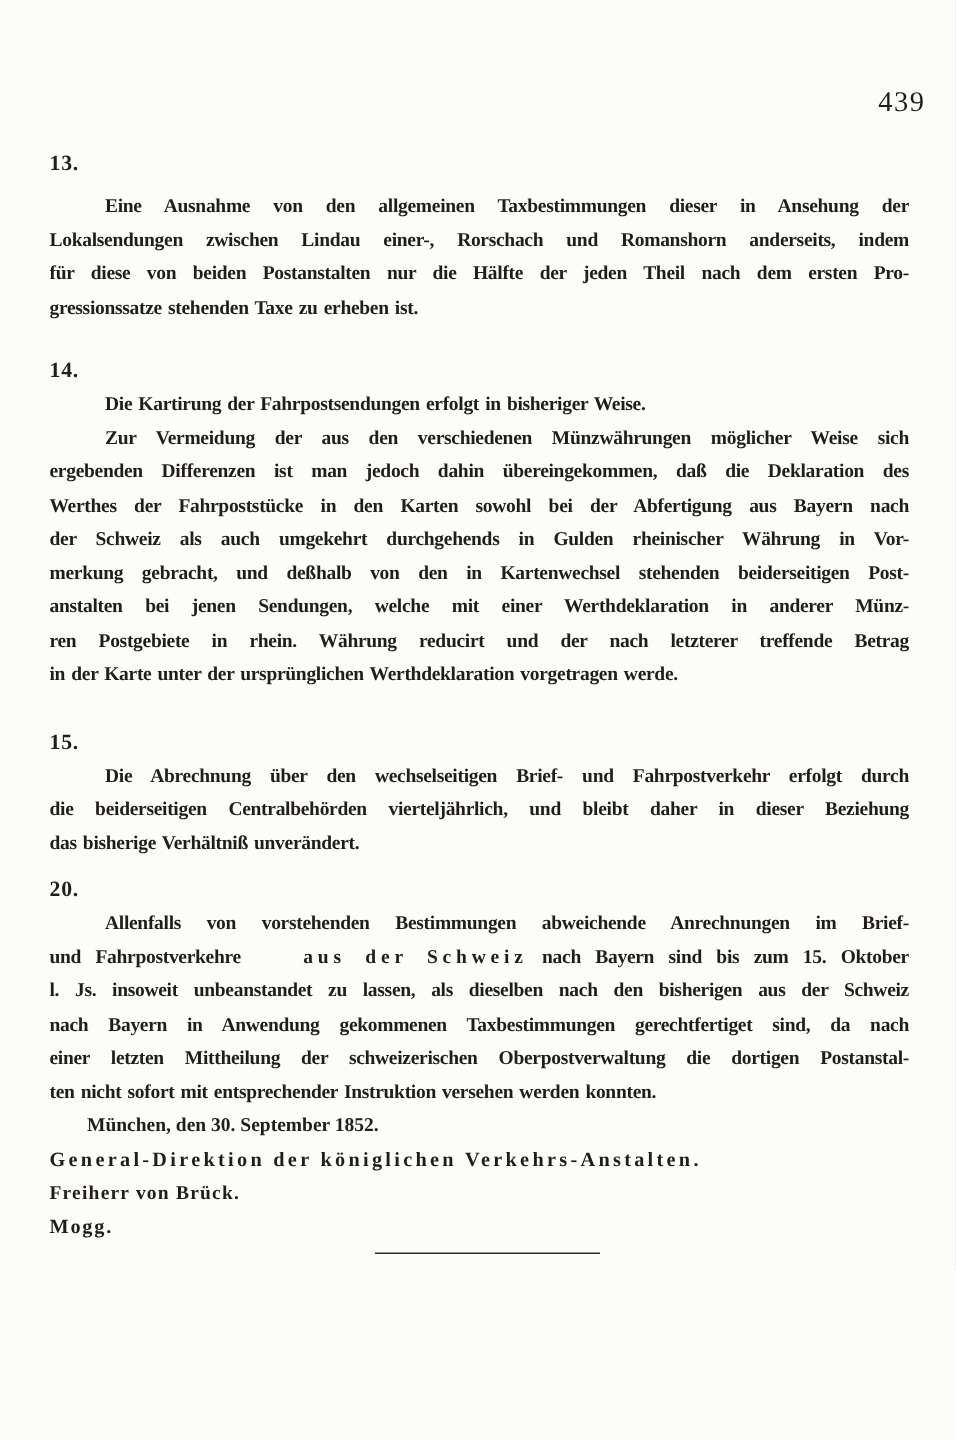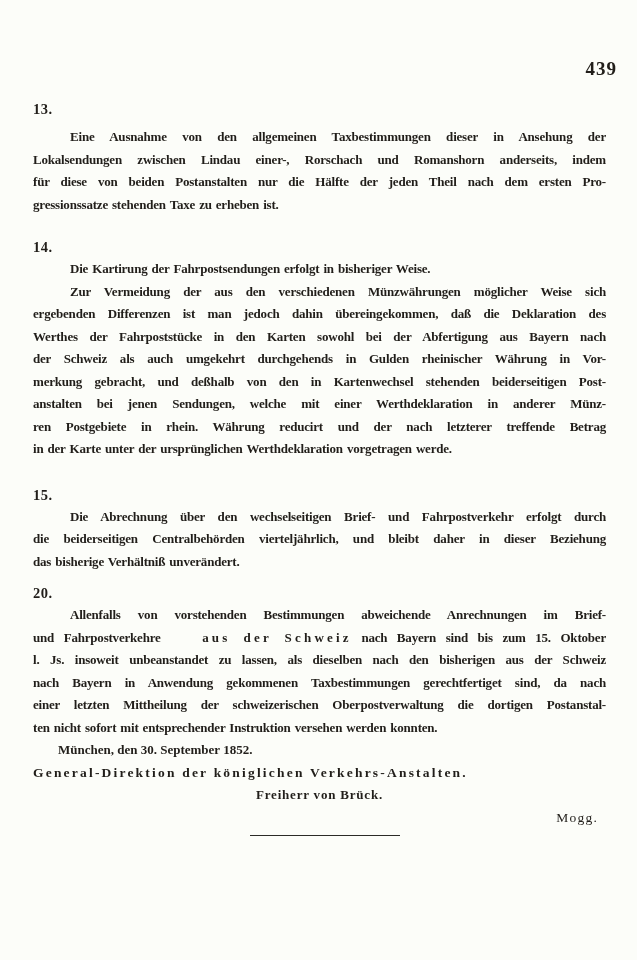--- a/index.html
+++ b/index.html
@@ -17,21 +17,21 @@
     position: absolute;
     left: 33px;
     top: 0;
     width: 573px;
   }
   .page-number {
     position: absolute;
     top: 58px;
     right: 20px;
     font-size: 19px;
-    font-weight: bold;
+    font-weight: normal;
     letter-spacing: 1px;
     margin-left: 31px;
   }
   .sec-heading {
     text-align: left;
     font-weight: bold;
     font-size: 14.5px;
     height: 22px;
     line-height: 22px;
     letter-spacing: 0.5px;
@@ -63,30 +63,29 @@
   }
   .authority {
     text-align: left;
     font-weight: bold;
     font-size: 13.5px;
     letter-spacing: 2.2px;
     line-height: 22.5px;
     height: 22.5px;
   }
   .signature {
-    text-align: center;
     font-weight: bold;
     font-size: 13px;
     letter-spacing: 0.8px;
     line-height: 22.5px;
     height: 22.5px;
   }
   .countersign {
-    text-align: right;
-    font-weight: normal;
+    text-align: left;
+    font-weight: bold;
     font-size: 13.5px;
     letter-spacing: 1.2px;
     line-height: 22.5px;
     height: 22.5px;
     padding-right: 8px;
   }
   .end-rule {
     margin-top: 6px;
     margin-left: 217px;
     width: 150px;

